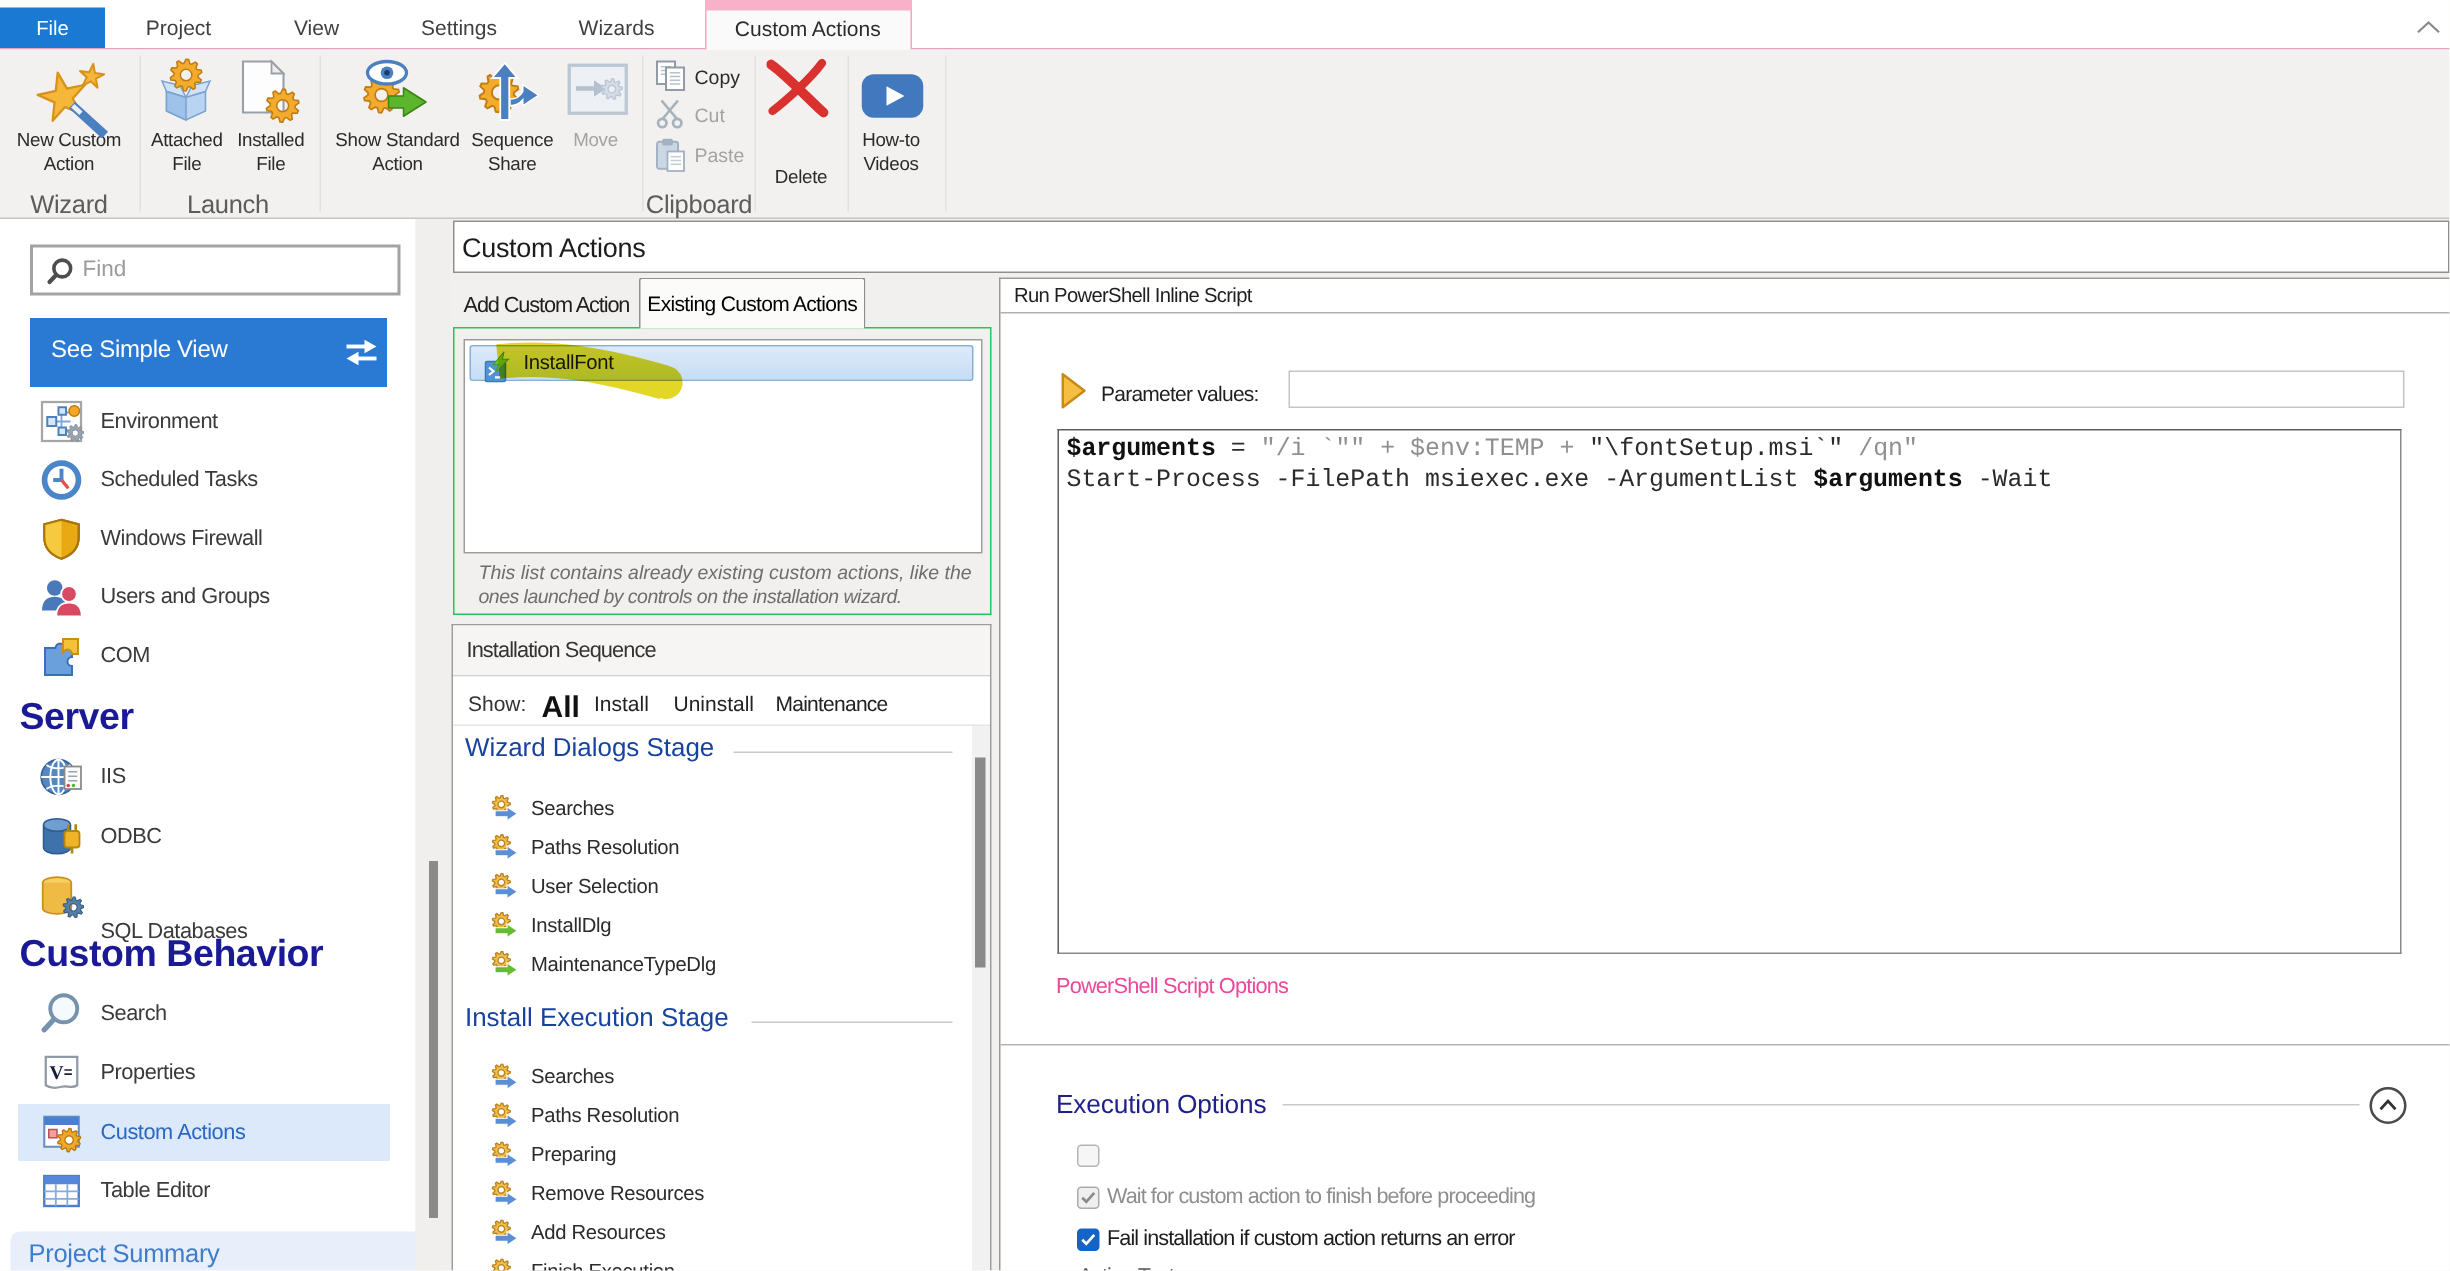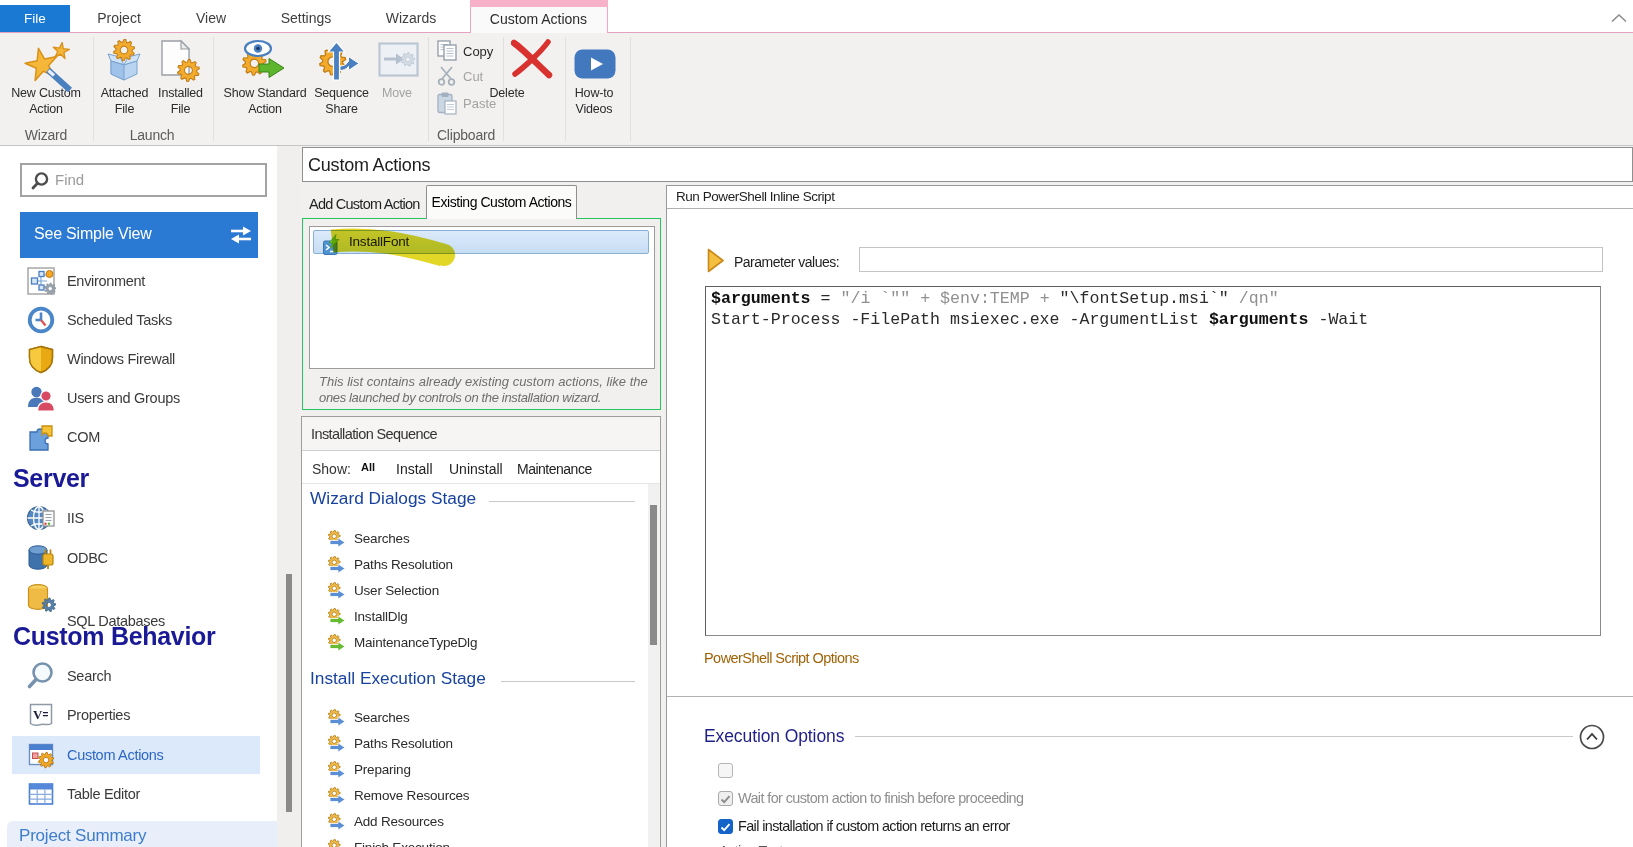--- a/index.html
+++ b/index.html
@@ -12,21 +12,21 @@
 #filetab { left:0; top:5px; width:70px; height:27px; background:#1a79d3; color:#fff; font-size:13.5px; text-align:center; line-height:27px; z-index:3;}
 .toptab { top:5px; height:27px; font-size:14px; color:#3f3f3f; text-align:center; line-height:26px; }
 #activetab { left:470px; top:0; width:138px; height:33px; background:#fbfafa; border-left:1.4px solid #f2a6c2; border-right:1.4px solid #f2a6c2; z-index:2; }
 #activetab .band { position:absolute; left:-1.4px; top:0; width:138px; height:7px; background:#f7b2ca; }
 #activetab .txt { position:absolute; left:0; top:7px; width:135px; height:26px; text-align:center; line-height:25px; font-size:14px; color:#2b2b2b; }
 #chev { left:1608px; top:8px; width:22px; height:18px; }
 
 #ribbon { left:0; top:33px; width:1633px; height:113px; background:#f2f1f0; border-bottom:1px solid #c7c5c3; }
 .rsep { top:4px; height:104px; width:1px; background:#e2e0de; position:absolute; }
 .rlabel { position:absolute; top:53px; font-size:12.5px; line-height:15.5px; color:#2b2b2b; text-align:center; letter-spacing:-0.2px;}
-.glabel { position:absolute; top:94px; font-size:14px; color:#5c5c5c; text-align:center; letter-spacing:-0.2px;}
+.glabel { position:absolute; top:94px; font-size:17px; color:#5c5c5c; text-align:center; letter-spacing:-0.2px;}
 .cliptxt { position:absolute; left:30px; font-size:13px; color:#2b2b2b; }
 .gray { color:#a3a3a3 !important; }
 
 #main { left:0; top:146px; width:1633px; height:701px; background:#f1f0ef; }
 #sidebar { left:0; top:0; width:277px; height:701px; background:#fff; }
 #sidetrack { left:277px; top:0; width:23px; height:701px; background:#f0efee; }
 #sidethumb { left:286px; top:428px; width:6px; height:238px; background:#8a8a8a; }
 #findbox { left:20px; top:17px; width:247px; height:34px; background:#fff; border:2px solid #a3a3a3; }
 #findbox span { position:absolute; left:33px; top:6px; font-size:15px; color:#9b9b9b; }
 #simpleview { left:20px; top:66px; width:238px; height:46px; background:#2a79d3; color:#fff; }
@@ -58,21 +58,21 @@
 #midthumb { left:650px; top:359px; width:7px; height:140px; background:#8a8a8a; }
 
 #rpanel { left:666px; top:39px; width:967px; height:662px; background:#fff; border-left:1px solid #999; border-top:1px solid #999; }
 #rphead { position:absolute; left:0; top:0; width:967px; height:23px; border-bottom:1px solid #b0b0b0; }
 #rphead span { position:absolute; left:9px; top:3px; font-size:13.5px; color:#1f1f1f; letter-spacing:-0.45px;}
 #paramlbl { position:absolute; left:67px; top:68px; font-size:14px; color:#1f1f1f; letter-spacing:-0.5px;}
 #paraminput { position:absolute; left:192px; top:61px; width:744px; height:25px; border:1px solid #c4c4c4; background:#fff;}
 #codebox { position:absolute; left:38px; top:100px; width:896px; height:350px; border:1px solid #8a8a8a; border-top-color:#5f5f5f; border-left-color:#5f5f5f; background:#fff; font-family:"Liberation Mono", monospace; font-size:16.6px; line-height:20.6px; color:#2b2b2b; padding:2px 0 0 5px; white-space:pre; }
 #codebox b { font-weight:bold; color:#111; }
 .cg { color:#8f8f8f; }
-#pslink { position:absolute; left:37px; top:464px; font-size:14.5px; color:#a16207; letter-spacing:-0.55px;}
+#pslink { position:absolute; left:37px; top:464px; font-size:14.5px; color:#ec4899; letter-spacing:-0.55px;}
 #rsep2 { position:absolute; left:0; top:510px; width:967px; height:1px; background:#b3b3b3; }
 #exechead { position:absolute; left:37px; top:540px; font-size:17.5px; color:#1f1f8a; letter-spacing:-0.1px;}
 .cbrow { position:absolute; left:51px; width:15px; height:15px; border-radius:3px; }
 .cbtxt { position:absolute; left:71px; font-size:14.4px; letter-spacing:-0.6px; white-space:nowrap;}
 </style>
 </head>
 <body>
 <svg width="0" height="0" style="position:absolute">
 <defs>
 <g id="gearsm">
@@ -117,21 +117,21 @@
   <div class="rsep" style="left:428px;"></div>
   <div class="rsep" style="left:503px;"></div>
   <div class="rsep" style="left:565px;"></div>
   <div class="rsep" style="left:630px;"></div>
   <div class="rlabel" style="left:1px;width:90px;">New Custom Action</div>
   <div class="rlabel" style="left:94px;width:61px;">Attached<br>File</div>
   <div class="rlabel" style="left:150px;width:61px;">Installed<br>File</div>
   <div class="rlabel" style="left:214px;width:102px;">Show Standard Action</div>
   <div class="rlabel" style="left:301px;width:81px;">Sequence Share</div>
   <div class="rlabel gray" style="left:357px;width:80px;">Move</div>
-  <div class="rlabel" style="left:467px;width:80px;">Delete</div>
+  <div class="rlabel" style="left:494px;width:80px;margin-top:25px;">Delete</div>
   <div class="rlabel" style="left:554px;width:80px;">How-to<br>Videos</div>
   <div class="glabel" style="left:1px;width:90px;">Wizard</div>
   <div class="glabel" style="left:107px;width:90px;">Launch</div>
   <div class="glabel" style="left:421px;width:90px;">Clipboard</div>
   <div class="cliptxt" style="left:463px;top:11px;">Copy</div>
   <div class="cliptxt gray" style="left:463px;top:36px;">Cut</div>
   <div class="cliptxt gray" style="left:463px;top:63px;">Paste</div>
   <svg class="abs" style="left:20px;top:5px;" width="54" height="54" viewBox="0 0 54 54">
     <use href="#star5" transform="translate(22,27) rotate(-12) scale(17)" fill="#f5b73a" stroke="#d8921a" stroke-width="0.09" stroke-linejoin="round"></use>
     <use href="#star5" transform="translate(41,13) rotate(8) scale(8.5)" fill="#f5b73a" stroke="#d8921a" stroke-width="0.16" stroke-linejoin="round"></use>
@@ -335,21 +335,21 @@
     </svg>
     <div class="italic1" style="left:16px;top:155px;letter-spacing:0;">This list contains already existing custom actions, like the</div>
     <div class="italic1" style="left:16px;top:171px;letter-spacing:-0.35px;">ones launched by controls on the installation wizard.</div>
   </div>
   <div class="abs" id="pane2">
     <div id="iseqhead">
         <span>Installation Sequence</span>
       </div>
     <div id="showrow">
       <span style="position:absolute;left:10px;top:10px;font-size:14px;color:#333;">Show:</span>
-      <span style="position:absolute;left:59px;top:10px;font-size:11px;font-weight:bold;color:#111;">All</span>
+      <span style="position:absolute;left:59px;top:10px;font-size:20px;font-weight:bold;color:#111;">All</span>
       <span style="position:absolute;left:94px;top:10px;font-size:14px;color:#222;">Install</span>
       <span style="position:absolute;left:147px;top:10px;font-size:14px;color:#222;">Uninstall</span>
       <span style="position:absolute;left:215px;top:10px;font-size:14px;color:#222;letter-spacing:-0.5px;">Maintenance</span>
     </div>
     <div class="stage" style="left:8px;top:71px;text-align:right;">Wizard Dialogs Stage</div>
     <div class="srule" style="left:187px;top:84px;width:146px;"></div>
     <div class="stage" style="left:8px;top:251px;">Install Execution Stage</div>
     <div class="srule" style="left:199px;top:264px;width:134px;"></div>
     <svg class="micon" style="left:25px;top:113px;" viewBox="0 0 20 17">
         <use href="#gearb"></use>

